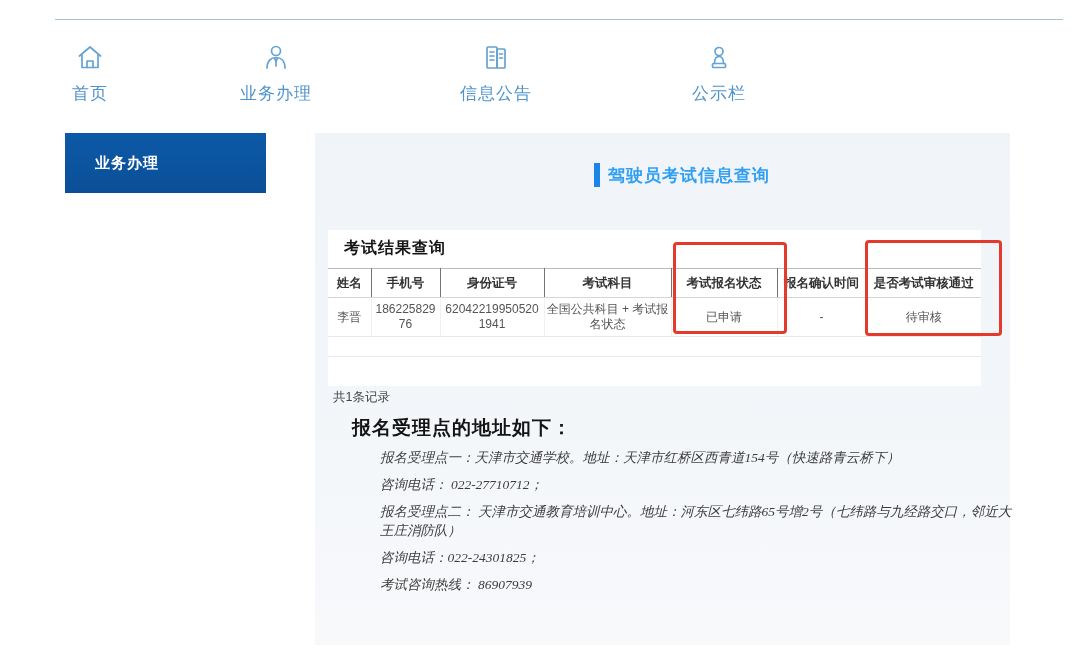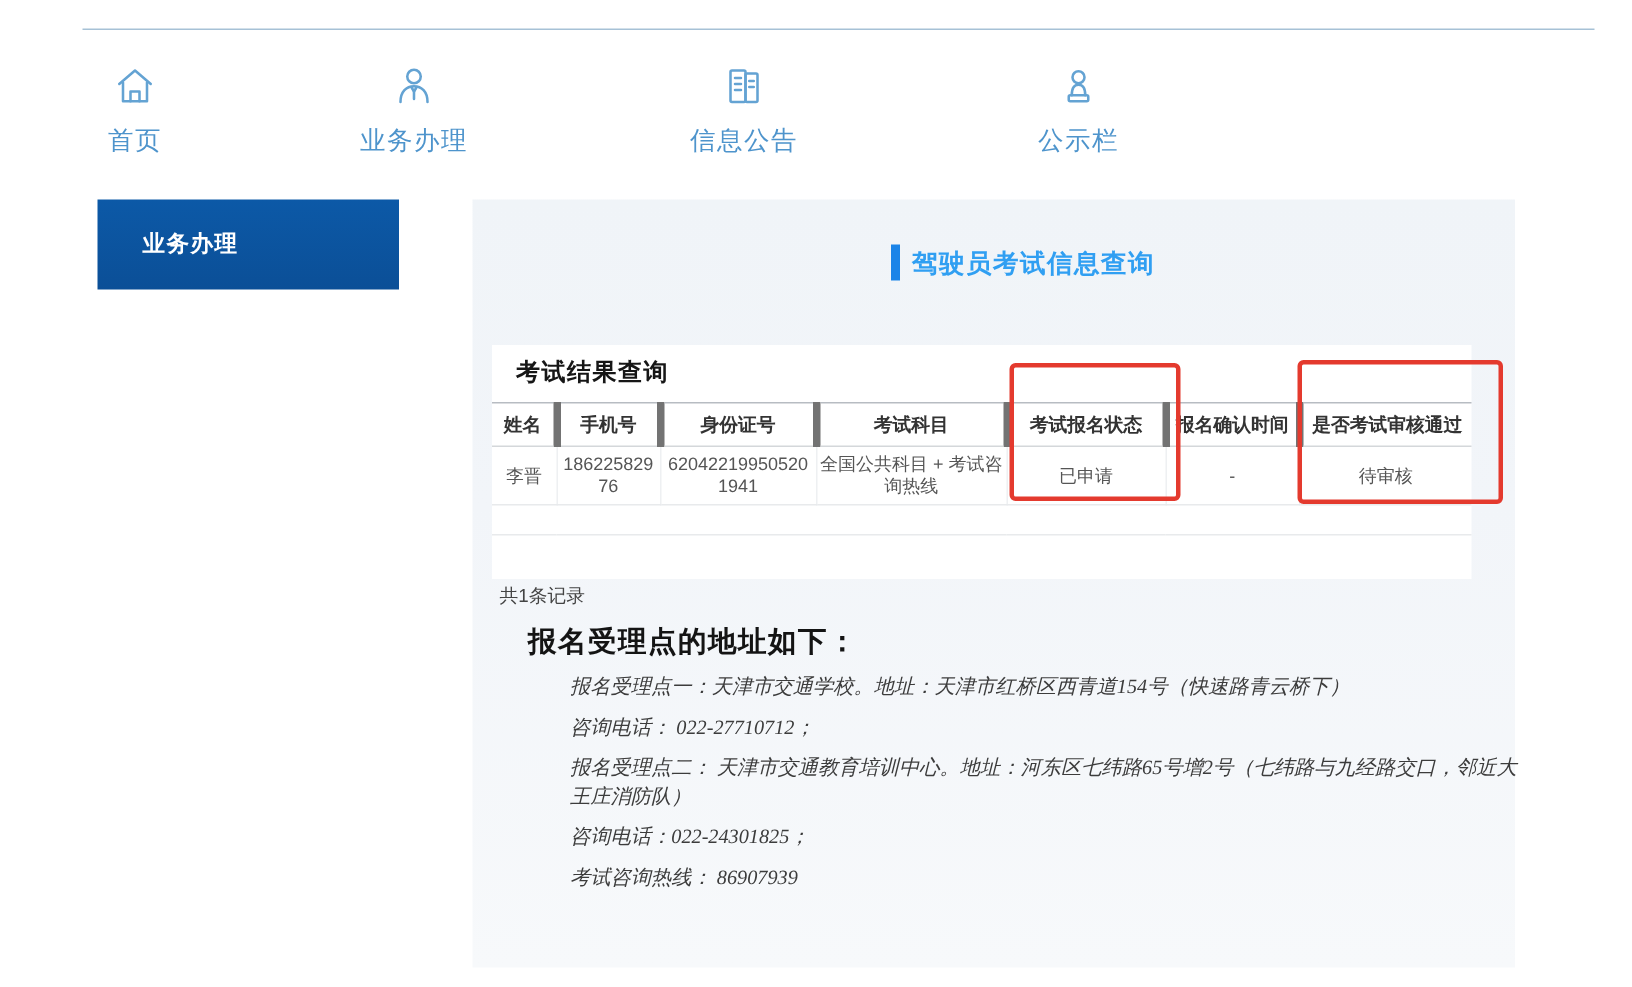--- a/index.html
+++ b/index.html
@@ -59,21 +59,21 @@
   .page-title-text { font-size:17px; font-weight:600; color:var(--title-blue,#309ff2); letter-spacing:1px; }
   .card { position:absolute; left:13px; top:84px; width:653px; height:156px; background:#fff;margin-top:13px; }
   .card-title { margin:8px 0 0 16px; font-size:16px; font-weight:bold; color:#161616; letter-spacing:1px; }
   .results-table {
     position:absolute; left:0; top:38px; width:653px;
     border-collapse:collapse; table-layout:fixed;
   }
   .results-table th {
     height:29px; font-size:12.5px; font-weight:bold; color:#333; text-align:center;
     border-top:1px solid #b7bcc2; border-bottom:1px solid #d4d7da;
-    border-right:5px solid #737373; padding:2px;
+    border-right:1px solid #737373; padding:2px;
   }
   .results-table td {
     font-size:12px; color:#555; text-align:center; vertical-align:middle;
     padding:4px 2px; word-break:break-all; line-height:15px;
     border-bottom:1px solid #e8eaec; border-right:1px solid #eef0f2; height:34px;
   }
   .results-table th:last-child, .results-table td:last-child { border-right:none;text-align:center; }
   .results-table tr.filler td { height:20px; border-bottom:1px solid #e8eaec; }
   .record-count { position:absolute; left:18px; top:256px; font-size:12.5px; color:#444; }
   .address-heading { position:absolute; left:37px; top:282px; font-size:19px; font-weight:bold; color:#141414; letter-spacing:1px; }
@@ -169,21 +169,21 @@
             <th>考试报名状态</th>
             <th>报名确认时间</th>
             <th>是否考试审核通过</th>
           </tr>
         </thead>
         <tbody>
           <tr>
             <td>李晋</td>
             <td>18622582976</td>
             <td>620422199505201941</td>
-            <td>全国公共科目 + 考试咨询热线</td>
+            <td>全国公共科目 + 考试报名状态</td>
             <td>已申请</td>
             <td>-</td>
             <td>待审核</td>
           </tr>
           <tr class="filler">
               <td colspan="7"></td>
             </tr>
         </tbody>
       </table>
     </section>

